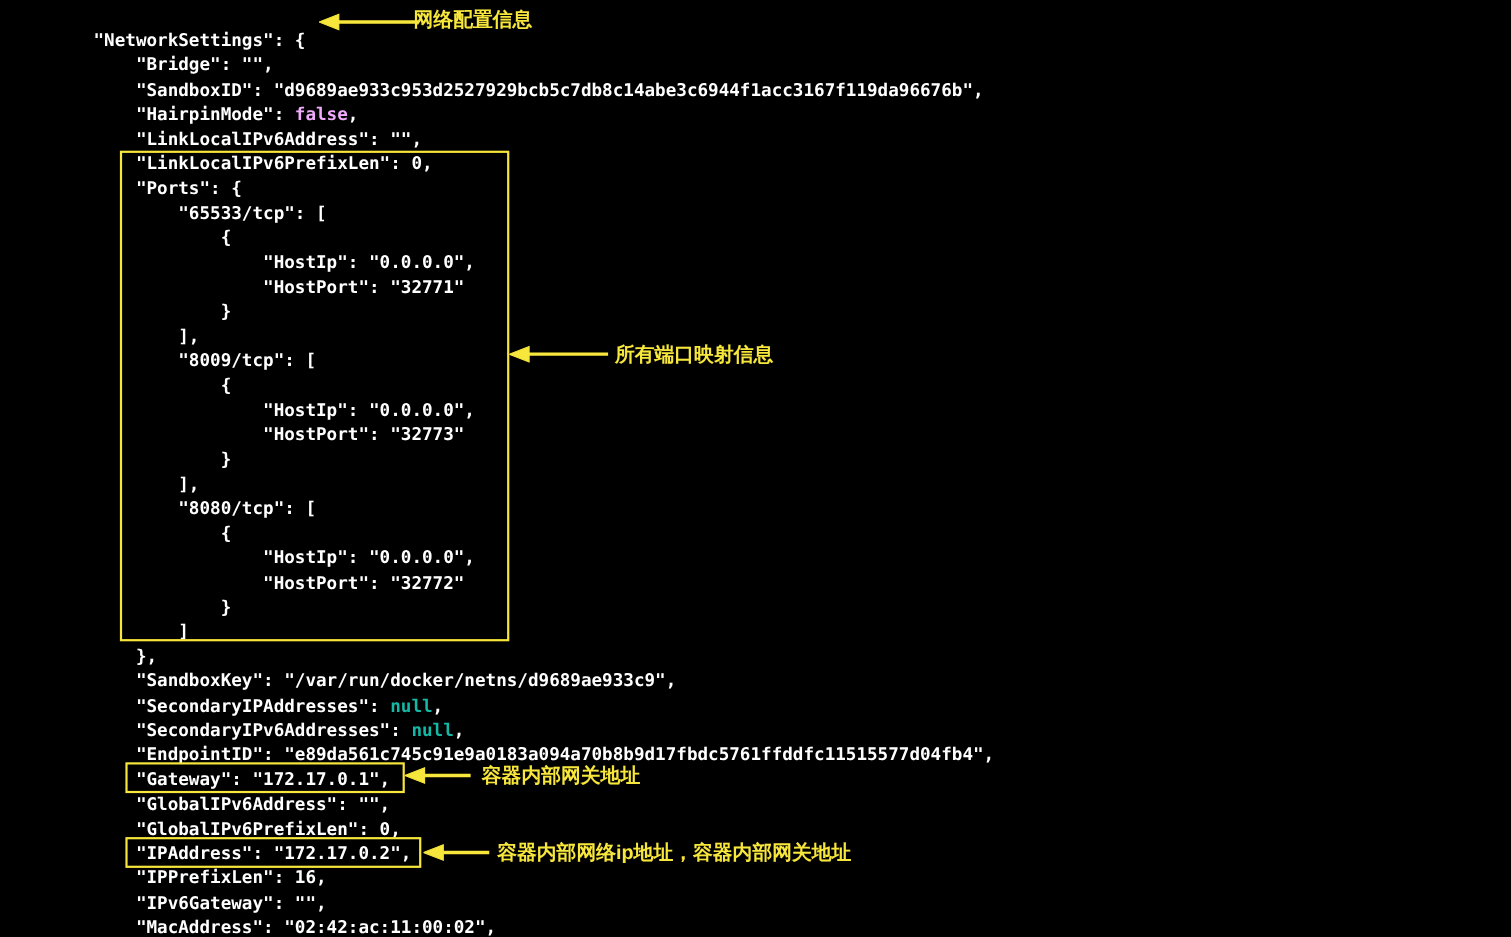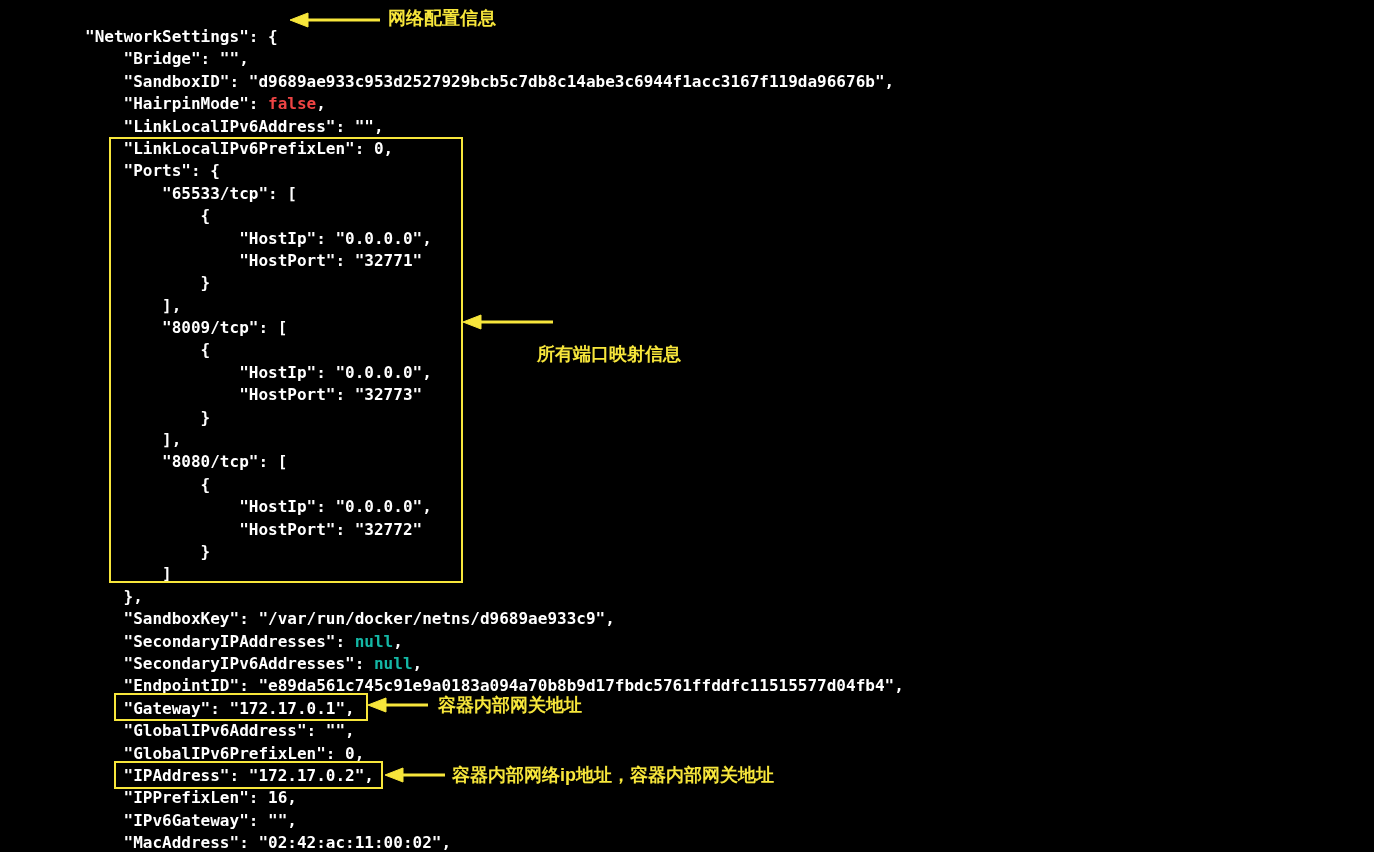--- a/index.html
+++ b/index.html
@@ -15,21 +15,21 @@
     position: relative;
     overflow: hidden;
   }
   .code-area {
     position: absolute;
     left: 85px;
     top: 10px;
     white-space: pre;
     font-weight: bold;
   }
-  .kw-false { color: #ef4444; }
+  .kw-false { color: #f0abfc; }
   .kw-null  { color: #14b8a6; }
   .annotation {
     position: absolute;
     color: #f7e63b;
     font-family: "PingFang SC","Microsoft YaHei",sans-serif;
     font-size: 18px;
     font-weight: bold;
   }
   .arrow {
     position: absolute;
@@ -87,27 +87,27 @@
 <div class="box" style="left:109px; top:137px; width:350px; height:442px;"></div>
 
 <div class="box" style="left:114px; top:693px; width:250px; height:24px;"></div>
 
 <div class="box" style="left:114px; top:761px; width:265px; height:24px;"></div>
 
 <svg class="arrow" style="left:290px; top:10px; width:90px; height:20px;">
   <line x1="90" y1="10" x2="15" y2="10" stroke-width="3"></line>
   <polygon points="0,10 18,3 18,17"></polygon>
 </svg>
-<div class="annotation" style="left:388px; top:6px;text-align:center;">网络配置信息</div>
+<div class="annotation" style="left:376px; top:6px;text-align:center;">网络配置信息</div>
 
 <svg class="arrow" style="left:463px; top:312px; width:90px; height:20px;">
   <line x1="90" y1="10" x2="15" y2="10" stroke-width="3"></line>
   <polygon points="0,10 18,3 18,17"></polygon>
 </svg>
-<div class="annotation" style="left:537px; top:310px;margin-top:32px;">所有端口映射信息</div>
+<div class="annotation" style="left:559px; top:310px;">所有端口映射信息</div>
 
 <svg class="arrow" style="left:368px; top:695px; width:60px; height:20px;">
   <line x1="60" y1="10" x2="15" y2="10" stroke-width="3"></line>
   <polygon points="0,10 18,3 18,17"></polygon>
 </svg>
 <div class="annotation" style="left:438px; top:693px;">容器内部网关地址</div>
 
 <svg class="arrow" style="left:385px; top:765px; width:60px; height:20px;">
   <line x1="60" y1="10" x2="15" y2="10" stroke-width="3"></line>
   <polygon points="0,10 18,3 18,17"></polygon>

